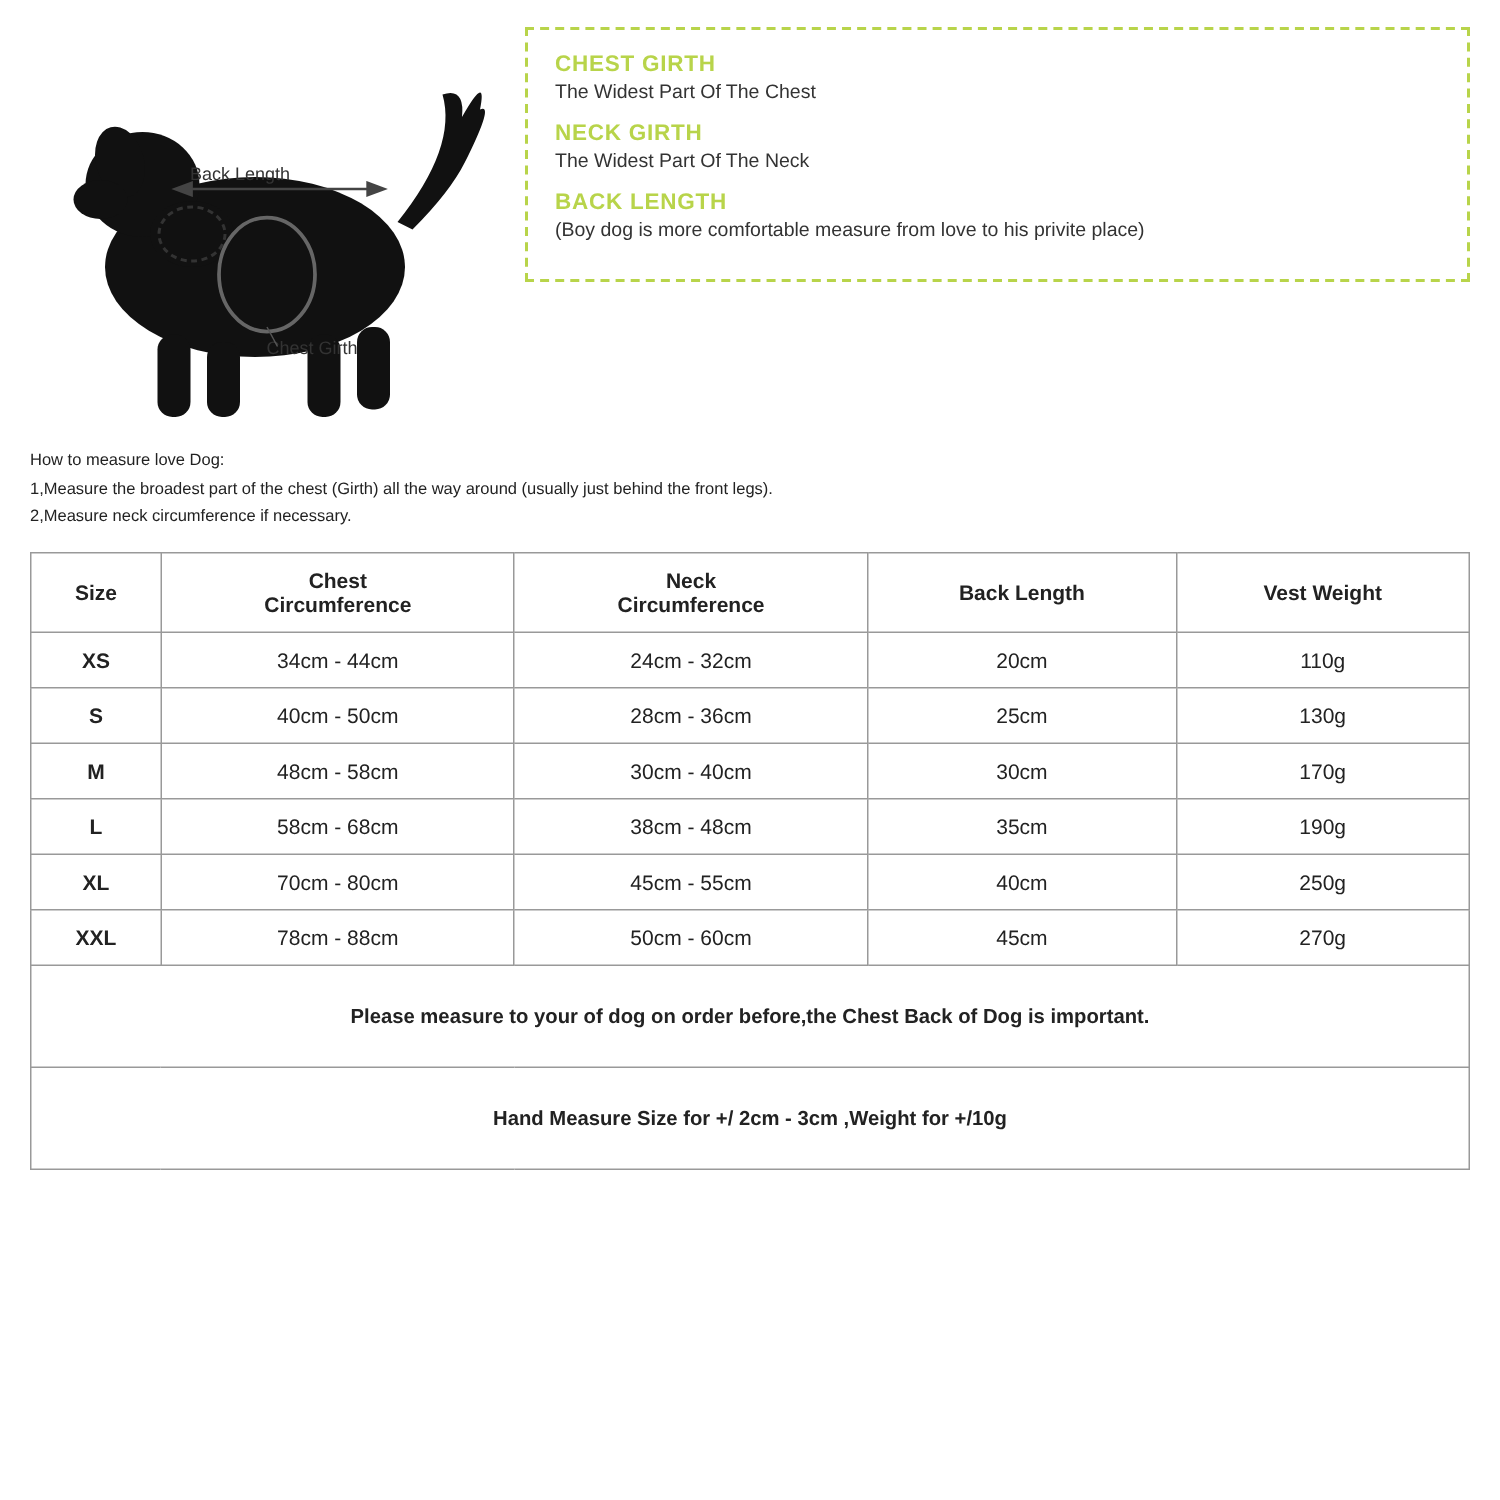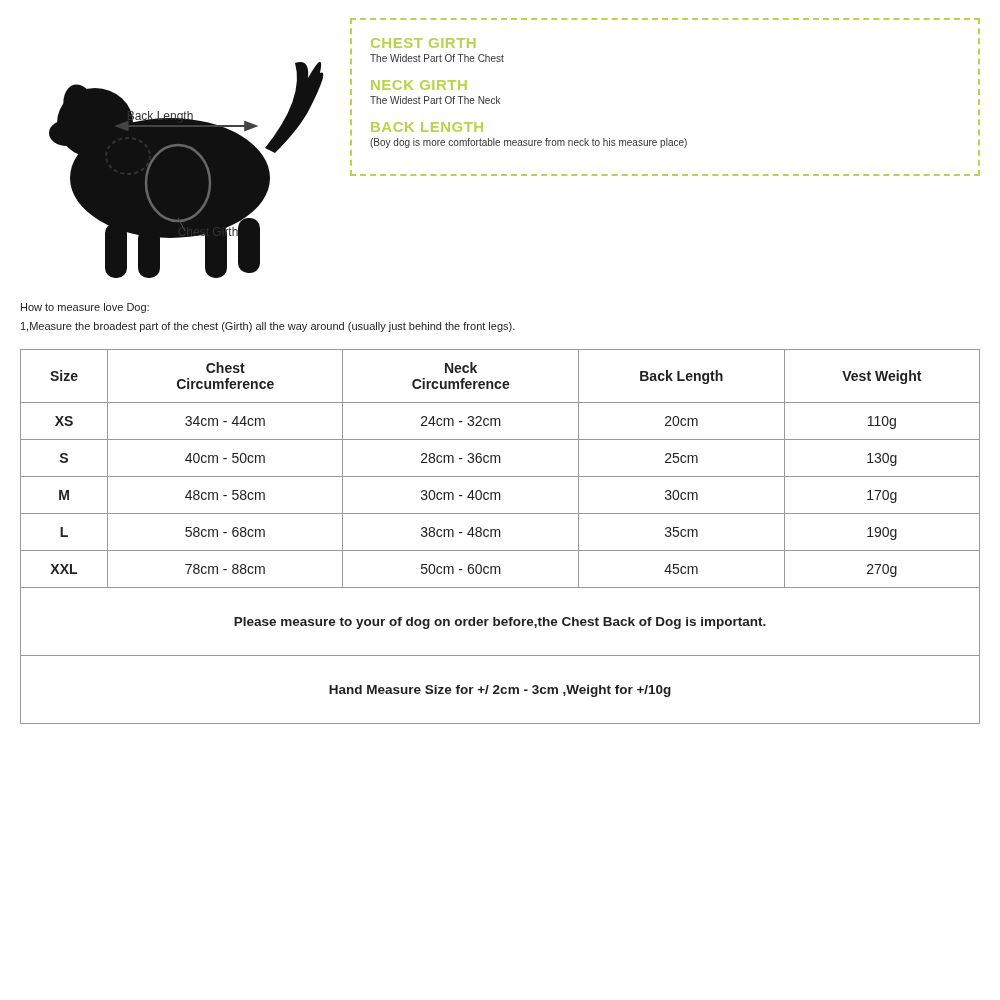--- a/index.html
+++ b/index.html
@@ -52,21 +52,21 @@
     }
     .legend-title {
       color: #b8d44a;
       font-weight: bold;
       font-size: 15px;
       margin-bottom: 2px;
       letter-spacing: 0.5px;
     }
     .legend-desc {
       color: #333;
-      font-size: 10px;
+      font-size: 13px;
       margin-bottom: 12px;
     }
 
     
     .instructions {
       margin-bottom: 14px;
       line-height: 1.7;
       font-size: 11px;
     }
 
@@ -157,28 +157,29 @@
     </div>
 
     <div class="legend-box">
       <div class="legend-title">CHEST GIRTH</div>
       <div class="legend-desc">The Widest Part Of The Chest</div>
 
       <div class="legend-title">NECK GIRTH</div>
       <div class="legend-desc">The Widest Part Of The Neck</div>
 
       <div class="legend-title">BACK LENGTH</div>
-      <div class="legend-desc">(Boy dog is more comfortable measure from neck to his measure place)</div>
+      <div class="legend-desc">(Boy dog is more comfortable measure from love to his privite place)</div>
     </div>
 
   </div>
 
   <div class="instructions">
     <div>How to measure love Dog:</div>
     <div>1,Measure the broadest part of the chest (Girth) all the way around (usually just behind the front legs).</div>
+    <div>2,Measure neck circumference if necessary.</div>
   </div>
 
   <table class="size-table">
     <thead>
       <tr>
         <th>Size</th>
         <th>Chest<br>Circumference</th>
         <th>Neck<br>Circumference</th>
         <th>Back Length</th>
         <th>Vest Weight</th>
@@ -208,20 +209,27 @@
           <td>170g</td>
         </tr>
         <tr>
           <td>L</td>
           <td>58cm - 68cm</td>
           <td>38cm - 48cm</td>
           <td>35cm</td>
           <td>190g</td>
         </tr>
         <tr>
+          <td>XL</td>
+          <td>70cm - 80cm</td>
+          <td>45cm - 55cm</td>
+          <td>40cm</td>
+          <td>250g</td>
+        </tr>
+        <tr>
           <td>XXL</td>
           <td>78cm - 88cm</td>
           <td>50cm - 60cm</td>
           <td>45cm</td>
           <td>270g</td>
         </tr>
         <tr class="note-row">
           <td colspan="5">Please measure to your of dog on order before,the Chest Back of Dog is important.</td>
         </tr>
         <tr class="hand-note-row">

